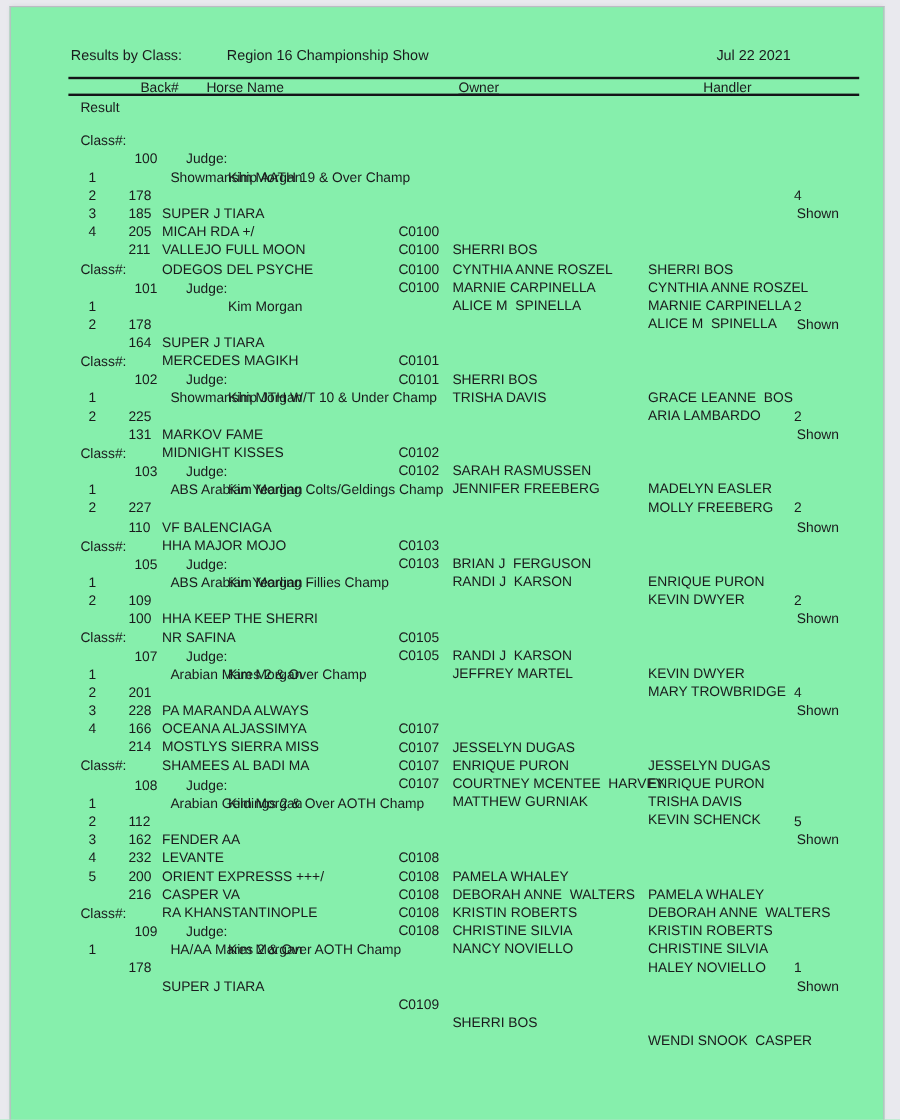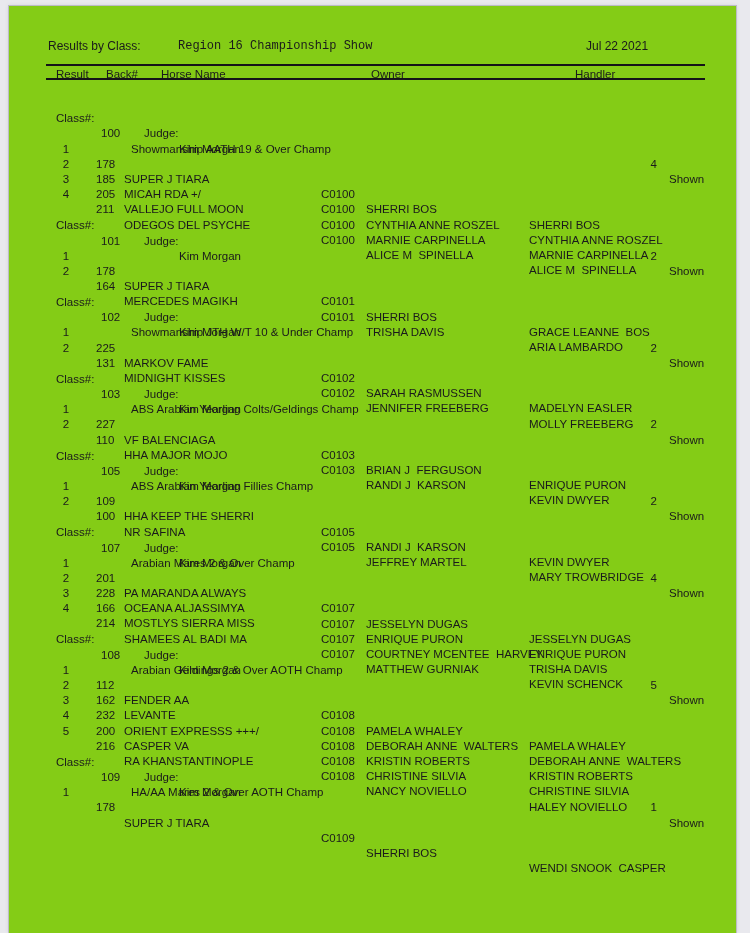--- a/index.html
+++ b/index.html
@@ -8,53 +8,54 @@
     background:#e9e9ee;
     font-family:"Liberation Sans", sans-serif;
     color:#1a1a1c;
     position:relative;
     overflow:hidden;
   }
   .page {
     position:absolute;
     left:8px; top:5px;
     width:729px; height:928px;
-    background:#84cc16;
+    background:#86efac;
     border:1px solid #bcbcc4;
     border-bottom:none;
     box-shadow:0 0 4px rgba(0,0,0,0.08);
     font-size:11.5px;
     line-height:15.2px;
+    padding-left:11px;
   }
   .doc-header { position:relative; height:16px; margin-top:33px; font-size:12px; }
   .doc-header .lbl   { position:absolute; left:39px; }
-  .doc-header .title { position:absolute; left:169px;font-family:Liberation Mono, monospace; }
+  .doc-header .title { position:absolute; left:169px; }
   .doc-header .date  { position:absolute; left:577px; }
 
   .table-head {
     position:relative;
     margin:9px 0 0 37px;
     width:659px; height:16px;
     border-top:2px solid #141418;
     border-bottom:2px solid #141418;
   }
   .table-head span { position:absolute; top:1px; }
-  .th-result  { left:10px; }
+  .th-result  { left:10px;margin-top:16px; }
   .th-back    { left:60px; }
   .th-horse   { left:115px; }
   .th-owner   { left:325px;text-decoration:underline; }
   .th-handler { left:509px;margin-left:20px; }
 
   .section { margin-top:16px; }
   .class-line, .judge-line, .entry-row { position:relative; height:15.2px; white-space:pre; }
   .class-line .class-prefix { position:absolute; left:47px; }
   .class-line .class-num    { position:absolute; left:92px; }
   .class-line .class-title  { position:absolute; left:122px; }
   .class-line .shown-count  { position:absolute; left:628px; width:20px; text-align:right; }
-  .class-line .shown-label  { position:absolute; left:660px; }
+  .class-line .shown-label  { position:absolute; left:644px; }
   .judge-line .judge-prefix { position:absolute; left:135px; }
   .judge-line .judge-name   { position:absolute; left:170px; }
 
   .entry-row .c-result  { position:absolute; left:40px; width:34px; text-align:center; }
   .entry-row .c-back    { position:absolute; left:87px; }
   .entry-row .c-horse   { position:absolute; left:115px; }
   .entry-row .c-code    { position:absolute; left:312px; }
   .entry-row .c-owner   { position:absolute; left:357px; }
   .entry-row .c-handler { position:absolute; left:520px; }
 </style>

